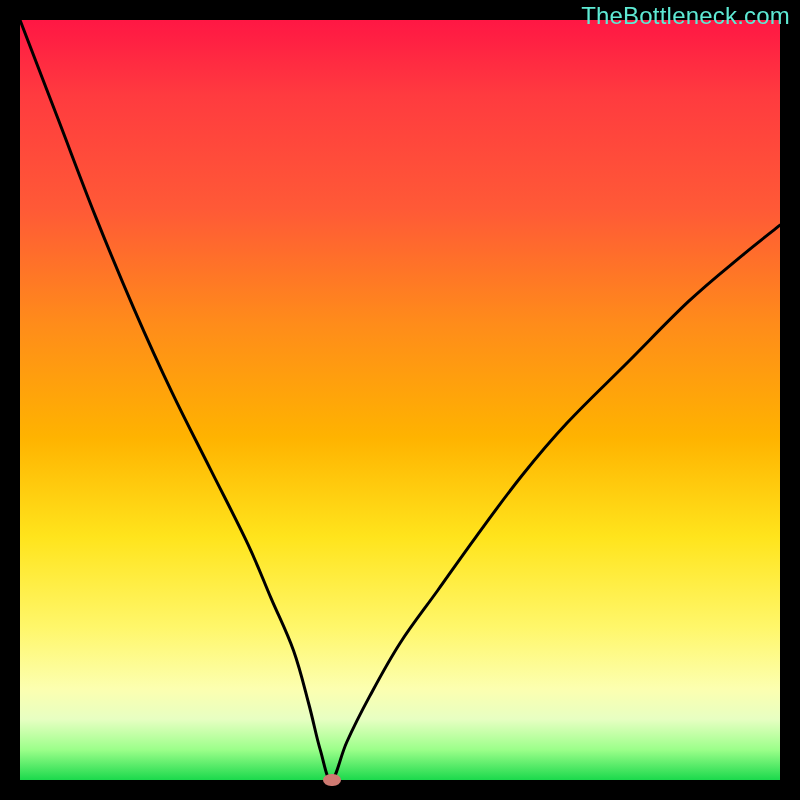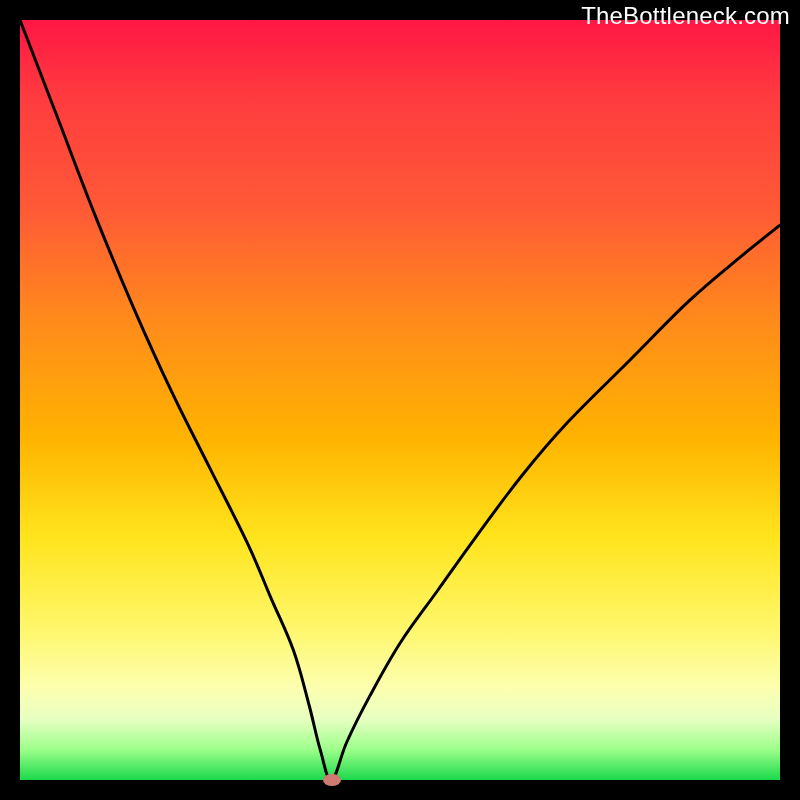--- a/index.html
+++ b/index.html
@@ -38,21 +38,21 @@
       #fcffb0 88%,
       #e7ffc2 92%,
       #9cff8a 96%,
       #1bd94c 100%
     );
   }
   .watermark {
     position: absolute;
     top: 2px;
     right: 10px;
-    color: #ffffff;
+    color: #5eead4;
     font-size: 24px;
     font-weight: 500;
     letter-spacing: 0.2px;
     user-select: none;
   }
   svg.curve {
     position: absolute;
     left: 0;
     top: 0;
     width: 760px;

